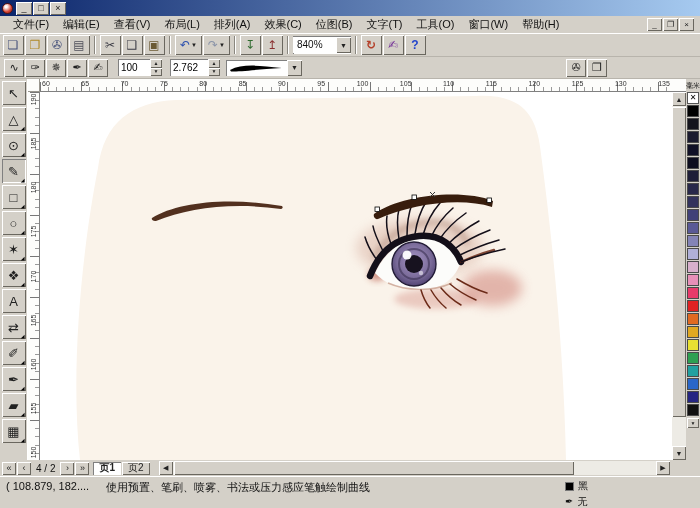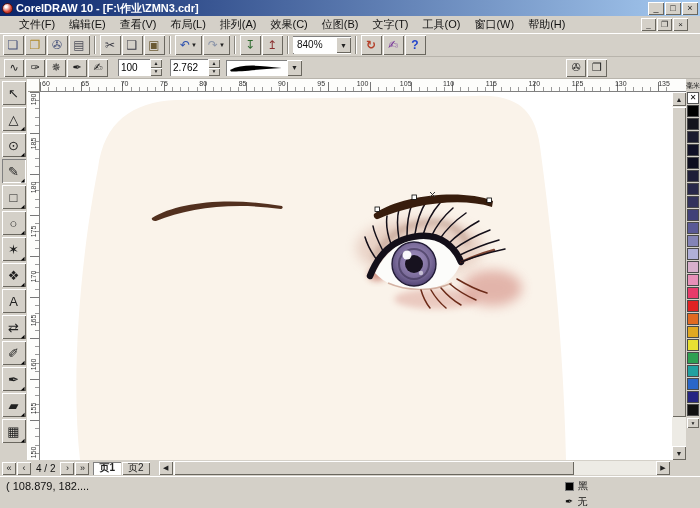--- a/index.html
+++ b/index.html
@@ -17,21 +17,21 @@
   
   .titlebar { height:16px; background:linear-gradient(90deg,var(--title1),var(--title2));
               display:flex; align-items:center; gap:3px; padding:0 2px; }
   .appicon { width:11px; height:11px; border-radius:50%; flex:none;
              background: radial-gradient(circle at 35% 30%, #ffffff 12%, #d64433 60%, #97201a); border:1px solid #5a1410; }
   .titletext { color:#fff; font-weight:bold; font-size:11px; white-space:nowrap; overflow:hidden; flex:1; }
   .winbtns { display:flex; gap:1px; }
   .wbtn { width:16px; height:13px; font-size:9px; line-height:9px; }
 
   
-  .menubar { height:17px; display:flex; align-items:center; padding:0 12px; }
+  .menubar { height:17px; display:flex; align-items:center; padding:0 6px; }
   .menuitem { padding:1px 7px; }
   .docbtns { margin-left:auto; display:flex; gap:1px; }
   .dbtn { width:15px; height:13px; font-size:8px; line-height:8px; }
 
   
   .toolbar { height:24px; display:flex; align-items:center; gap:1px; padding:0 3px;
              border-top:1px solid #fff; border-bottom:1px solid #b8b4ac; }
   .tbtn { width:21px; height:20px; font-size:12px; position:relative; }
   .tbtn .dd { font-size:6px; margin-left:1px; color:#222; }
   .tsep { width:2px; height:18px; border-left:1px solid #8a877f; border-right:1px solid #fff; margin:0 3px; }
@@ -106,36 +106,35 @@
   .pagetab { height:13px; padding:0 6px; font-size:10px; display:flex; align-items:flex-end; }
   .pagetab.pressed { background:#fff !important; font-weight:bold; }
   .hscroll { flex:1; height:14px; margin-left:8px; margin-right:28px; position:relative; background:#edebe5; }
   .hs-left { position:absolute; left:0; top:0; width:14px; height:14px; font-size:7px; }
   .hs-right { position:absolute; right:0; top:0; width:14px; height:14px; font-size:7px; }
   .hthumb { position:absolute; left:15px; top:0; width:400px; height:14px; background:var(--chrome);
             box-shadow: inset 1px 1px 0 #fff, inset -1px -1px 0 #6a675f; }
 
   
   .statusbar { height:32px; border-top:1px solid #fff; padding:3px 6px; position:relative; font-size:11px; }
-  .statusline { display:flex; }
+  .statusline { display:flex;justify-content:flex-end; }
   .coords { width:100px; white-space:nowrap; }
   .hint { flex:1; white-space:nowrap; overflow:hidden; }
   .indicators { position:absolute; right:112px; top:2px; display:flex; flex-direction:column; gap:2px; font-size:10px; }
   .indrow { display:flex; align-items:center; gap:4px; }
   .fillswatch { width:9px; height:9px; background:#000; border:1px solid #777; }
   .outlineicon { font-size:10px; line-height:10px; }
 </style>
 </head>
 <body>
 
 <div class="app">
 
   <div class="titlebar">
     <span class="appicon"></span>
-    <span class="titletext">CorelDRAW 10 - [F:\作业\ZMN3.cdr]</span>
     <span class="winbtns">
       <button class="b3d wbtn">_</button>
       <button class="b3d wbtn">□</button>
       <button class="b3d wbtn">×</button>
     </span>
   </div>
 
   <div class="menubar">
     <span class="menuitem">文件(F)</span>
       <span class="menuitem">编辑(E)</span>
@@ -509,20 +508,21 @@
     <div class="hscroll">
       <button class="b3d hs-left">◀</button>
       <div class="hthumb"></div>
       <button class="b3d hs-right">▶</button>
     </div>
   </div>
 
   <div class="statusbar">
     <div class="statusline">
       <span class="coords">( 108.879, 182....</span>
+      <span class="hint">使用预置、笔刷、喷雾、书法或压力感应笔触绘制曲线</span>
     </div>
     <div class="indicators">
       <span class="indrow">
         <span class="fillswatch"></span>
         <span>黑</span>
       </span>
       <span class="indrow">
         <span class="outlineicon">✒</span>
         <span>无</span>
       </span>

